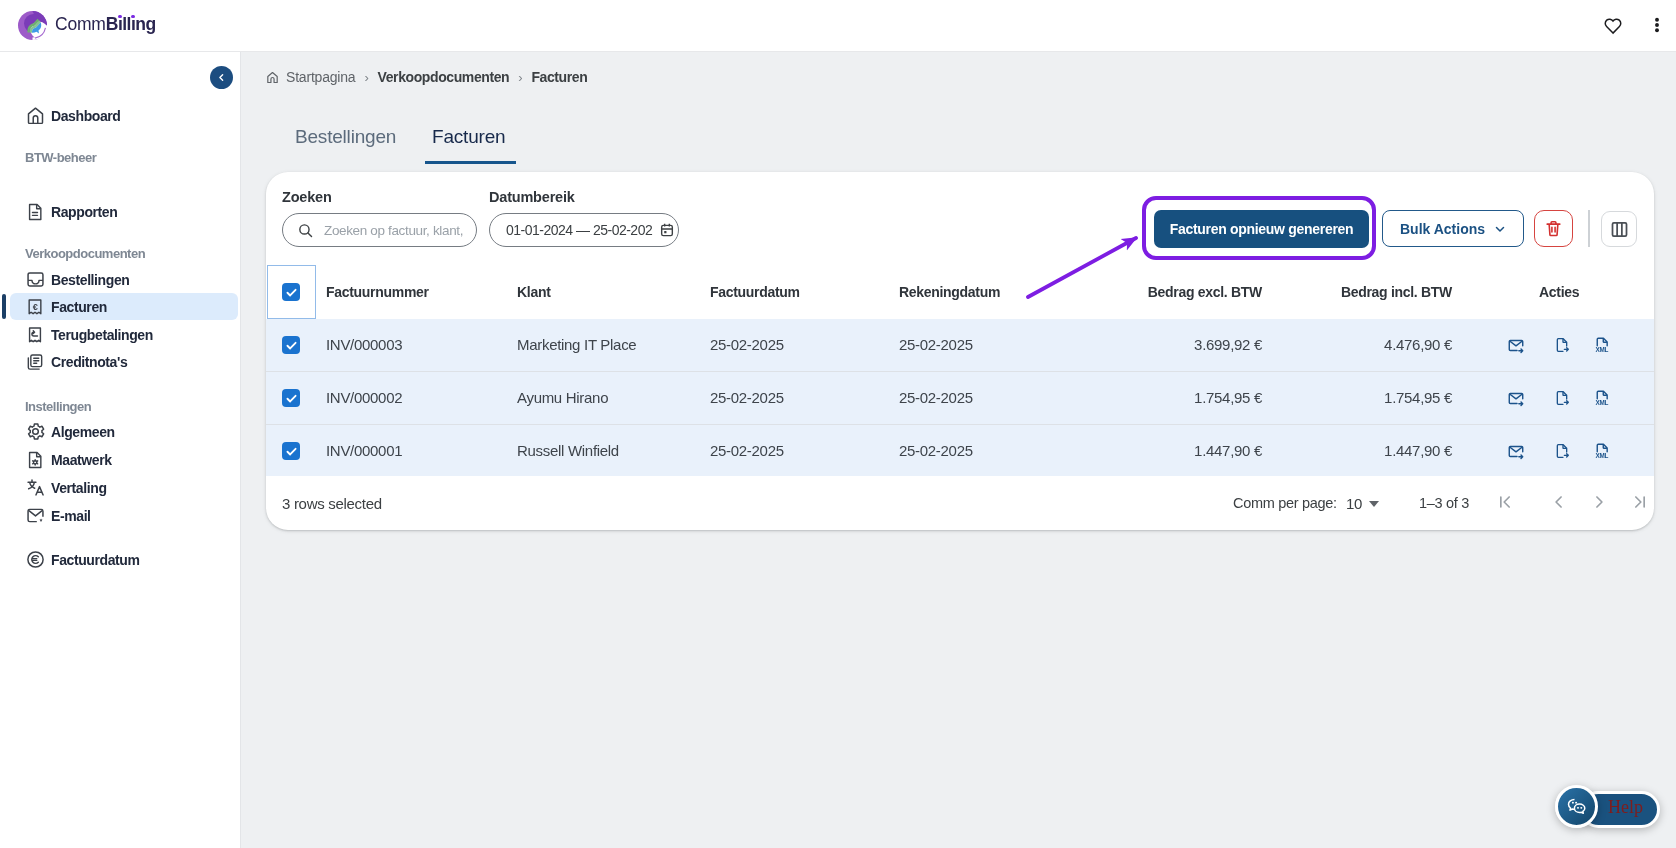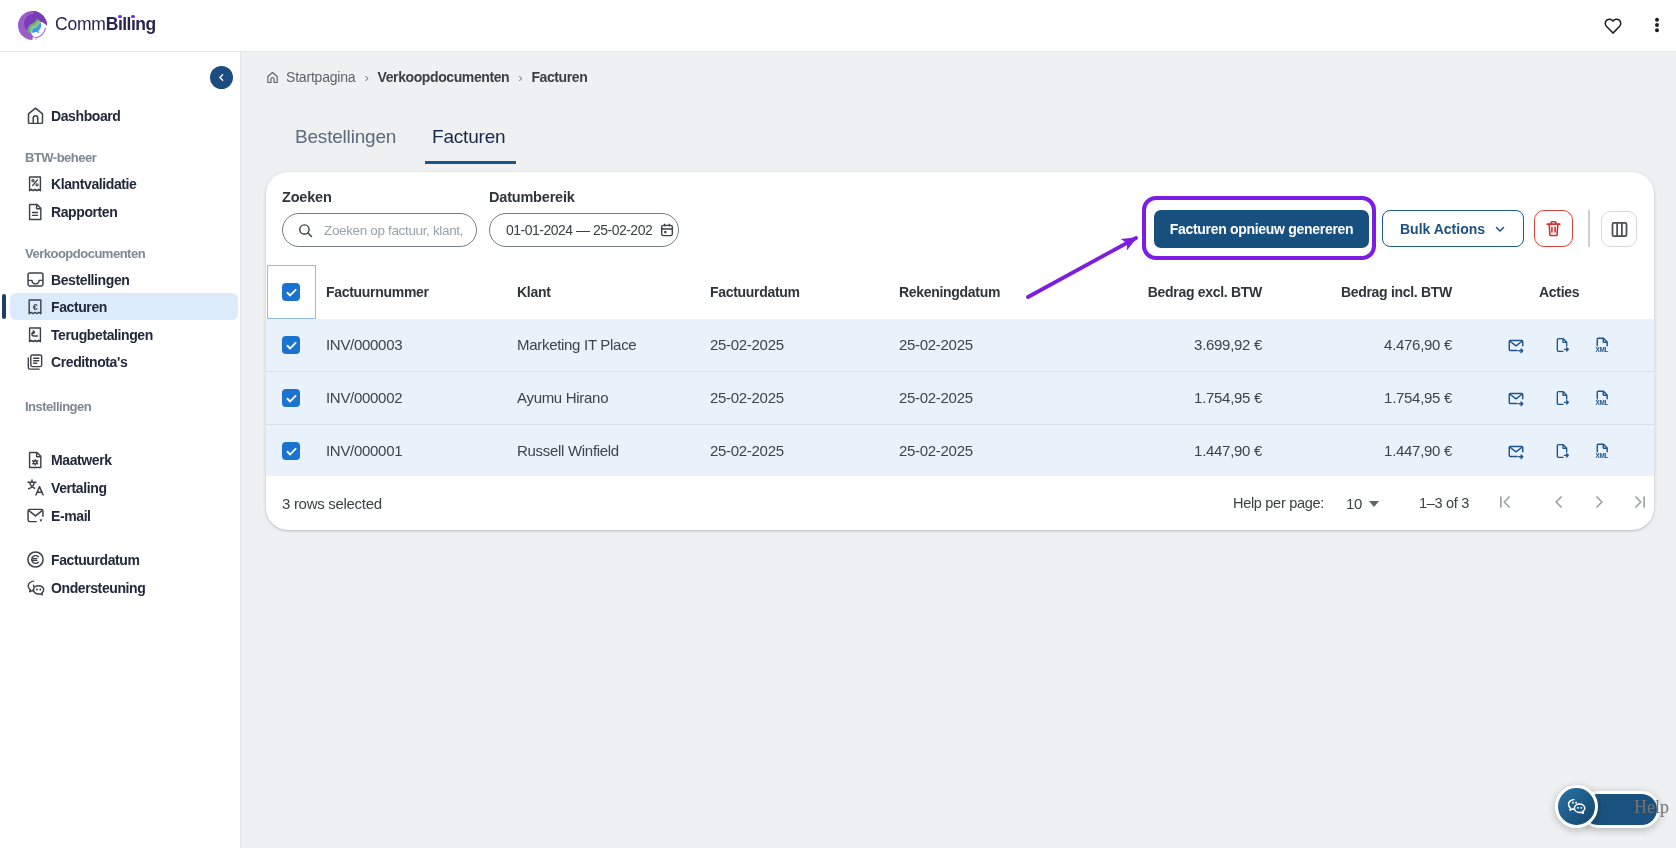--- a/index.html
+++ b/index.html
@@ -77,21 +77,21 @@
 .tfoot { position:absolute; left:0; top:304px; width:1388px; height:54px; font-size:15px; color:#3c4043; letter-spacing:-0.3px; }
 .amount { text-align:right; }
 
 
 .fright { position:absolute; top:19px; font-size:14.5px; color:#3c4043; letter-spacing:-0.3px; }
 .pgicon { position:absolute; top:16px; color:#9aa0a6; }
 
 
 .helpwrap { position:absolute; left:1554px; top:784px; width:110px; height:48px; z-index:40;}
 .helppill { position:absolute; left:26px; top:7px; width:80px; height:37px; background:#1a527f; border:3px solid #fff; border-radius:19px; box-shadow:0 2px 8px rgba(0,0,0,.25);}
-.helptxt { position:absolute; left:54px; top:13px; color:#737373; font-size:18px; font-family:"Liberation Serif",serif;margin-left:26px; }
+.helptxt { position:absolute; left:54px; top:13px; color:#7f1d1d; font-size:18px; font-family:"Liberation Serif",serif; }
 .helpcircle { position:absolute; left:1px; top:1px; width:43px; height:43px; border-radius:50%; background:linear-gradient(135deg,#2a72a8,#134569); border:3px solid #fff; box-shadow:0 2px 8px rgba(0,0,0,.25); display:flex; align-items:center; justify-content:center; color:#fff;}
 
 .arrow { position:absolute; left:0; top:0; width:1434px; height:796px; pointer-events:none; z-index:6;}
 </style>
 </head>
 <body>
 
 <div class="topbar">
   <svg class="logo" viewBox="0 0 29 29">
     <circle cx="14.5" cy="14.5" r="14.5" fill="#9d5bc9"></circle>
@@ -123,29 +123,20 @@
     </div>
   <div class="navitem" style="top:50px;">
       <svg width="21" height="21" viewBox="0 0 24 24" fill="none" stroke="currentColor" stroke-width="1.7" stroke-linejoin="round">
         <path d="M4 10.2 12 3.6 l8 6.6 V20 a1 1 0 0 1 -1 1 H5 a1 1 0 0 1 -1 -1 Z"></path>
         <path d="M9.4 21 v-6.1 a2.6 2.6 0 0 1 5.2 0 V21"></path>
       </svg>
       <span class="lbl">Dashboard</span>
     </div>
 
   <div class="navsec" style="top:98px;">BTW-beheer</div>
-  <div class="navitem" style="top:118px;">
-      <svg width="20" height="20" viewBox="0 0 24 24" fill="none" stroke="currentColor" stroke-width="1.7" stroke-linejoin="round">
-        <path d="M5.5 3.5 h13 V20 l-2.1-1.6 L14.2 20 l-2.2-1.6 L9.8 20 7.6 18.4 5.5 20 Z" stroke-linecap="round"></path>
-        <path d="M9.2 13.8 14.8 7.2" stroke-linecap="round" stroke-width="1.5"></path>
-        <circle cx="9.6" cy="8" r="1.3" stroke-width="1.4"></circle>
-        <circle cx="14.4" cy="13" r="1.3" stroke-width="1.4"></circle>
-      </svg>
-      <span class="lbl">Klantvalidatie</span>
-    </div>
   <div class="navitem" style="top:146px;">
       <svg width="20" height="20" viewBox="0 0 24 24" fill="none" stroke="currentColor" stroke-width="1.7" stroke-linejoin="round">
         <path d="M5.5 3 h9 L19 7.5 V21 h-13.5 Z"></path>
         <path d="M14 3.2 V8 h4.8"></path>
         <path d="M9 12.5 h6 M9 16 h6" stroke-linecap="round"></path>
       </svg>
       <span class="lbl">Rapporten</span>
     </div>
 
   <div class="navsec" style="top:194px;">Verkoopdocumenten</div>
@@ -174,20 +165,27 @@
   <div class="navitem" style="top:296px;">
       <svg width="20" height="20" viewBox="0 0 24 24" fill="none" stroke="currentColor" stroke-width="1.7" stroke-linejoin="round">
         <rect x="7" y="3.5" width="13" height="14" rx="2"></rect>
         <path d="M10.5 7.5 h6 M10.5 10.5 h6 M10.5 13.5 h3.5" stroke-linecap="round"></path>
         <path d="M4 7 v11.5 a2 2 0 0 0 2 2 H17" stroke-linecap="round"></path>
       </svg>
       <span class="lbl">Creditnota's</span>
     </div>
 
   <div class="navsec" style="top:347px;">Instellingen</div>
+  <div class="navitem" style="top:366px;">
+      <svg width="21" height="21" viewBox="0 0 24 24" fill="none" stroke="currentColor" stroke-width="1.7" stroke-linejoin="round">
+        <circle cx="12" cy="12" r="3.2"></circle>
+        <path d="M19.4 12a7.4 7.4 0 0 0-.1-1.1l2-1.5-2-3.4-2.3 1a7.6 7.6 0 0 0-1.9-1.1L14.7 3.5 h-4l-.4 2.4a7.6 7.6 0 0 0-1.9 1.1l-2.3-1-2 3.4 2 1.5a7.4 7.4 0 0 0 0 2.2l-2 1.5 2 3.4 2.3-1a7.6 7.6 0 0 0 1.9 1.1l.4 2.4h4l.4-2.4a7.6 7.6 0 0 0 1.9-1.1l2.3 1 2-3.4-2-1.5c.1-.4.1-.7.1-1.1z"></path>
+      </svg>
+      <span class="lbl">Algemeen</span>
+    </div>
   <div class="navitem" style="top:394px;">
       <svg width="20" height="20" viewBox="0 0 24 24" fill="none" stroke="currentColor" stroke-width="1.7" stroke-linejoin="round">
         <path d="M5.5 3 h9 L19 7.5 V21 h-13.5 Z"></path>
         <path d="M14 3.2 V8 h4.8"></path>
         <circle cx="12.2" cy="14.8" r="2"></circle>
         <path d="M12.2 11.6 v1.2 M12.2 16.8 v1.2 M15.2 13 l-1 .7 M9.2 16.6 l1-.7 M15.2 16.6 l-1-.7 M9.2 13 l1 .7" stroke-linecap="round"></path>
       </svg>
       <span class="lbl">Maatwerk</span>
     </div>
   <div class="navitem" style="top:450px;">
@@ -205,29 +203,20 @@
       </svg>
       <span class="lbl">Vertaling</span>
     </div>
 
   <div class="navitem" style="top:494px;">
       <svg width="21" height="21" viewBox="0 0 24 24" fill="none" stroke="currentColor" stroke-width="1.7">
         <circle cx="12" cy="12" r="8.7"></circle>
         <path d="M15.2 8.8 a4.4 4.4 0 1 0 0 6.4 M8.8 11 h4.6 M8.8 13 h4.6" stroke-linecap="round"></path>
       </svg>
       <span class="lbl">Factuurdatum</span>
-    </div>
-  <div class="navitem" style="top:522px;">
-      <svg width="22" height="22" viewBox="0 0 24 24" fill="none" stroke="currentColor" stroke-width="1.6" stroke-linejoin="round">
-        <path d="M10 4.5 c-3.6 0-6.5 2.3-6.5 5.2 0 1.6.9 3 2.2 4l-.6 2.4 2.6-1.3c.7.2 1.5.3 2.3.3"></path>
-        <path d="M9.3 9 a7 7 0 0 1 .2 1" stroke-linecap="round"></path>
-        <path d="M14.8 9.5 c3 0 5.6 2 5.6 4.5 0 1.4-.8 2.6-2 3.4l.5 2.1-2.3-1.1c-.6.1-1.2.2-1.8.2-3 0-5.6-2-5.6-4.6 0-2.5 2.5-4.5 5.6-4.5z"></path>
-        <path d="M12.9 13.6 h.2 M16.6 13.6 h.2" stroke-linecap="round" stroke-width="2"></path>
-      </svg>
-      <span class="lbl">Ondersteuning</span>
     </div>
 </div>
 
 <div class="main">
   <div class="crumb">
     <svg width="15" height="15" viewBox="0 0 24 24" fill="none" stroke="#5f6368" stroke-width="1.9" stroke-linejoin="round">
         <path d="M4.5 10.5 12 4 l7.5 6.5 V20 h-5 v-5.5 a2.5 2.5 0 0 0 -5 0 V20 h-5 Z"></path>
       </svg>
     <span>Startpagina</span>
       <span class="sep">›</span>
@@ -375,21 +364,21 @@
         </svg>
       <svg class="ricon" style="left:1327px; top:17px;" width="17" height="18" viewBox="0 0 24 24" fill="none" stroke="currentColor" stroke-width="2" stroke-linejoin="round">
           <path d="M20 13 V7.8 L14.8 2.5 H7.5 a1.5 1.5 0 0 0 -1.5 1.5 v9" stroke-linecap="round"></path>
           <path d="M14.5 2.8 v4.7 a0.5 0.5 0 0 0 .5 .5 h4.7"></path>
           <text x="12.4" y="21.5" font-size="9" font-weight="bold" fill="currentColor" stroke="none" text-anchor="middle" font-family="Liberation Sans">XML</text>
         </svg>
     </div>
 
     <div class="tfoot">
       <div style="position:absolute; left:16px; top:19px;">3 rows selected</div>
-      <div class="fright" style="left:967px;">Help per page:</div>
+      <div class="fright" style="left:967px;">Comm per page:</div>
       <div class="fright" style="left:1080px; font-size:15px;">10</div>
       <svg class="pgicon" style="left:1103px; top:25px;" width="10" height="6" viewBox="0 0 10 6" fill="#5f6368">
           <path d="M0 0 h10 L5 6 Z"></path>
         </svg>
       <div class="fright" style="left:1153px;">1–3 of 3</div>
       <svg class="pgicon" style="left:1229px;" width="20" height="20" viewBox="0 0 24 24" fill="none" stroke="currentColor" stroke-width="2" stroke-linecap="round" stroke-linejoin="round">
           <path d="M17 6 l-6 6 6 6 M7 6 v12"></path>
         </svg>
       <svg class="pgicon" style="left:1283px;" width="20" height="20" viewBox="0 0 24 24" fill="none" stroke="currentColor" stroke-width="2" stroke-linecap="round" stroke-linejoin="round">
           <path d="M14.5 6 l-6 6 6 6"></path>

